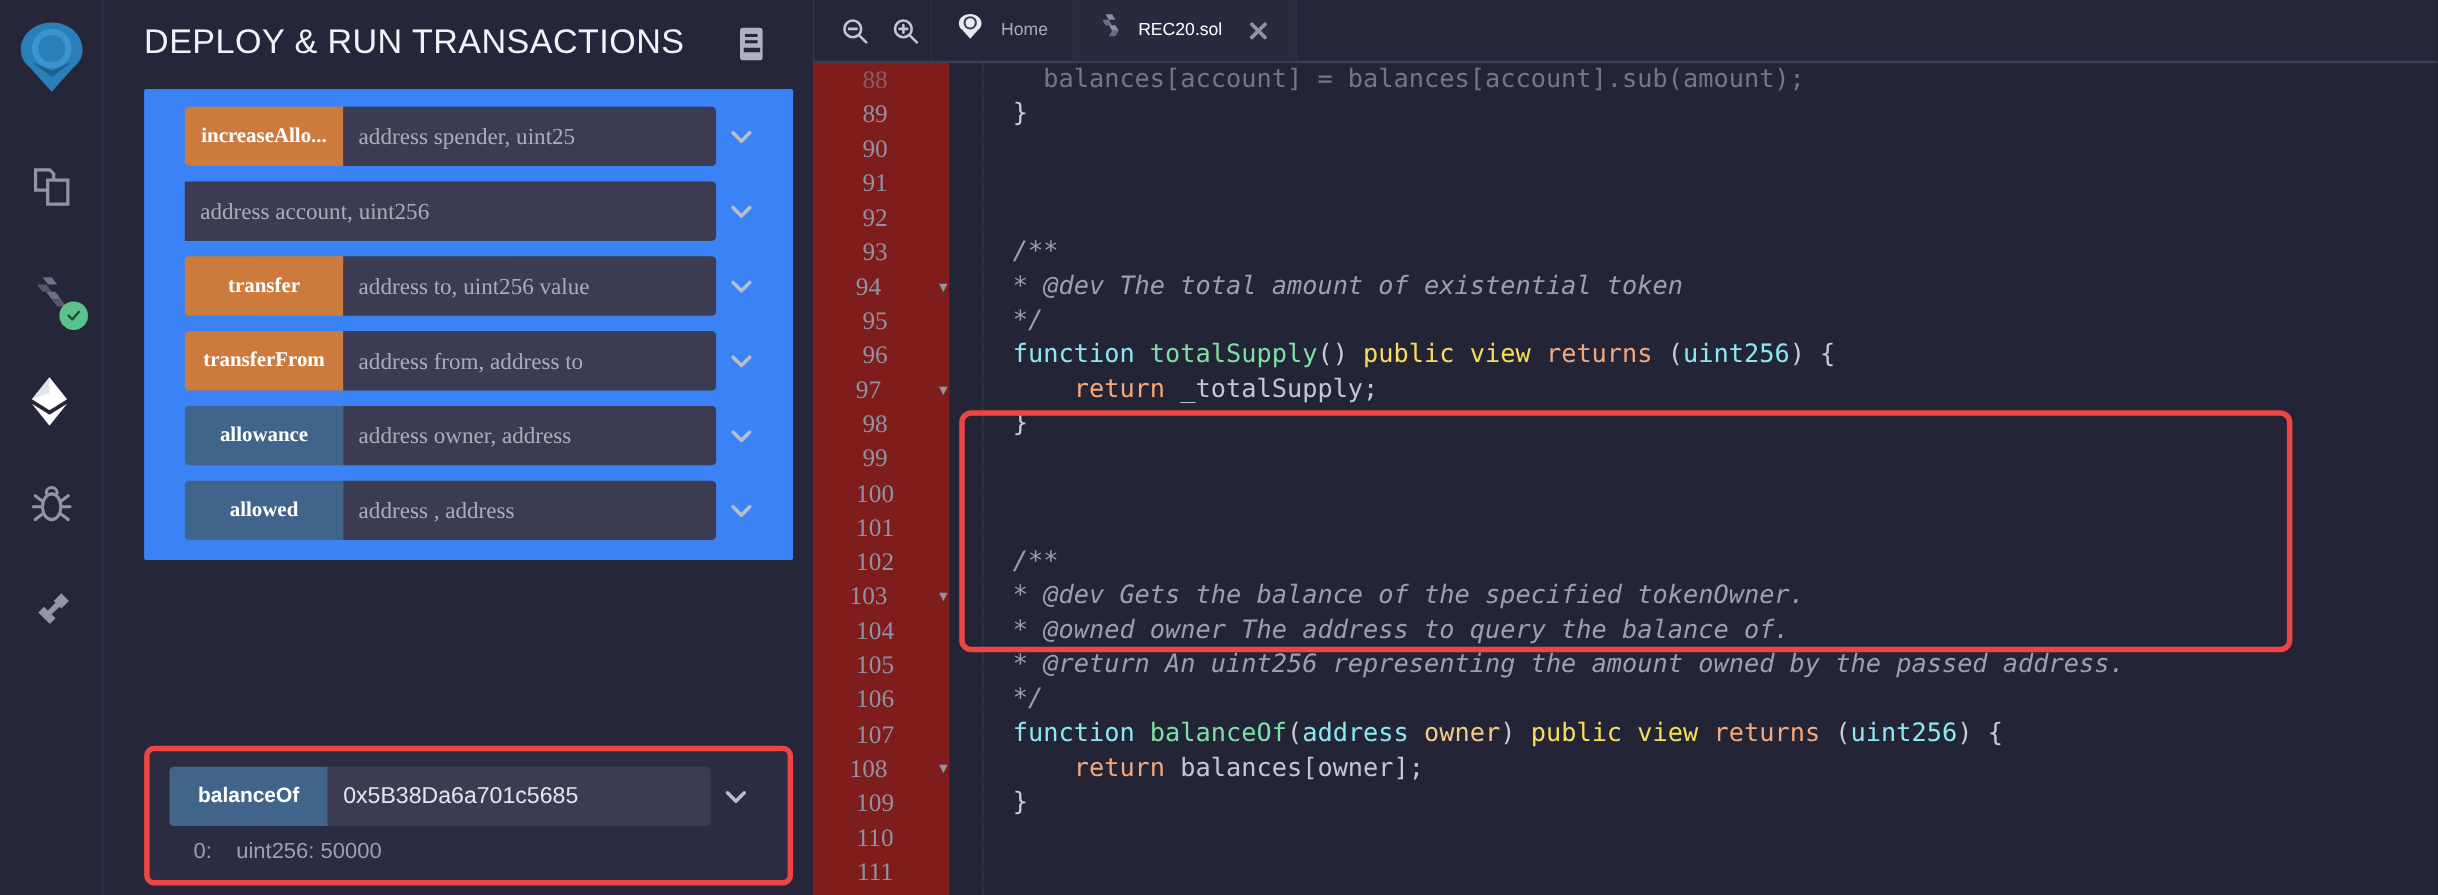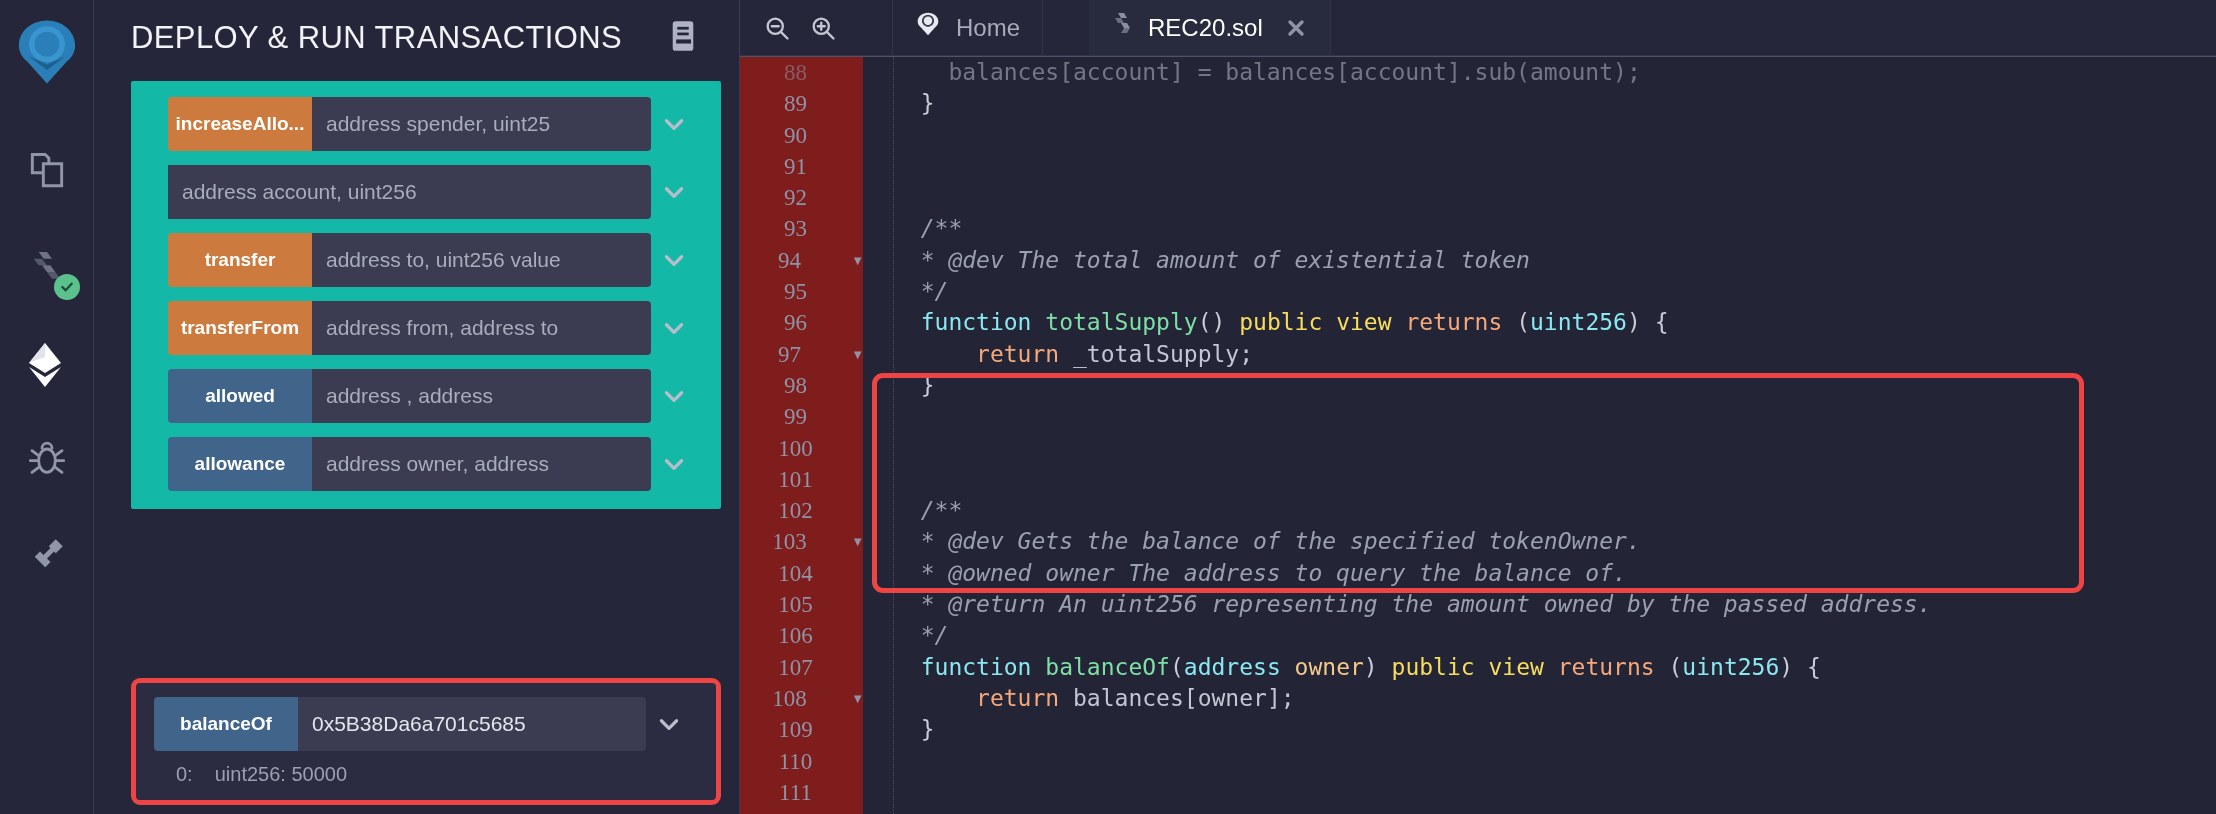--- a/index.html
+++ b/index.html
@@ -33,34 +33,35 @@
   }
 
   
   .panel {
     width: 646px; flex: 0 0 646px;
     background: #252639;
     border-right: 1px solid #3a3b50;
     position: relative;
   }
   .panel-header {
-    display: flex; align-items: flex-start; justify-content: space-between;
+    display: flex; align-items: flex-end; justify-content: space-between;
     padding: 20px 30px 16px 37px;
   }
   .panel-title {
     color: #f2f3f7; font-size: 31px; letter-spacing: .4px;
     font-weight: 400; white-space: nowrap;
   }
   .panel-header-icon { margin-right: 12px; display:flex; }
 
   .fn-list {
-    background: #14b8a6;
+    background: #3b82f6;
     margin: 9px 18px 0 37px;
     padding: 16px 0 18px 0;
     border-radius: 2px;
+    font-family: Liberation Serif, serif;
   }
   .fn-row {
     display: flex; align-items: stretch;
     margin: 0 24px 14px 37px;
     height: 54px;
   }
   .fn-row:last-child { margin-bottom: 0; }
   .fn-btn {
     width: 144px; flex: 0 0 144px;
     display: flex; align-items: center; justify-content: center;
@@ -111,23 +112,22 @@
     border-bottom: 1px solid #33344a;
   }
   .tb-zoom {
     width: 46px; display: flex; align-items: center; justify-content: center;
     cursor: pointer;
   }
   .tb-zoom:first-child { margin-left: 14px; }
   .tab {
     display: flex; align-items: center; gap: 13px;
     padding: 0 22px;
-    color: #a7abba; font-size: 24px;
+    color: #a7abba; font-size: 16px;
     border-right: 1px solid #33344a;
-    margin-left: 46px;
   }
   .tab.home { border-left: 1px solid #33344a; padding-left: 20px; }
   .tab.active { color: #ffffff; background: #282a3e; }
   .tab-close { display:flex; align-items:center; margin-left: 8px; }
 
   .editor {
     flex: 1 1 auto; display: flex;
     position: relative; overflow: hidden;
     background: #232436;
     border-top: 1px solid #51526a;
@@ -283,32 +283,32 @@
         <div class="fn-btn write">transferFrom</div>
         <div class="fn-input">address from, address to</div>
         <div class="fn-caret">
           <svg width="26" height="26" viewBox="0 0 24 24" fill="none" stroke="#b9bdcc" stroke-width="3" stroke-linecap="round" stroke-linejoin="round">
               <path d="M5 9l7 7 7-7"></path>
             </svg>
         </div>
       </div>
 
       <div class="fn-row">
+        <div class="fn-btn read">allowance</div>
+        <div class="fn-input">address owner, address</div>
+        <div class="fn-caret">
+          <svg width="26" height="26" viewBox="0 0 24 24" fill="none" stroke="#b9bdcc" stroke-width="3" stroke-linecap="round" stroke-linejoin="round">
+              <path d="M5 9l7 7 7-7"></path>
+            </svg>
+        </div>
+      </div>
+
+      <div class="fn-row">
         <div class="fn-btn read">allowed</div>
         <div class="fn-input">address , address</div>
-        <div class="fn-caret">
-          <svg width="26" height="26" viewBox="0 0 24 24" fill="none" stroke="#b9bdcc" stroke-width="3" stroke-linecap="round" stroke-linejoin="round">
-              <path d="M5 9l7 7 7-7"></path>
-            </svg>
-        </div>
-      </div>
-
-      <div class="fn-row">
-        <div class="fn-btn read">allowance</div>
-        <div class="fn-input">address owner, address</div>
         <div class="fn-caret">
           <svg width="26" height="26" viewBox="0 0 24 24" fill="none" stroke="#b9bdcc" stroke-width="3" stroke-linecap="round" stroke-linejoin="round">
               <path d="M5 9l7 7 7-7"></path>
             </svg>
         </div>
       </div>
     </div>
 
     <div class="hl-group">
       <div class="fn-row">

